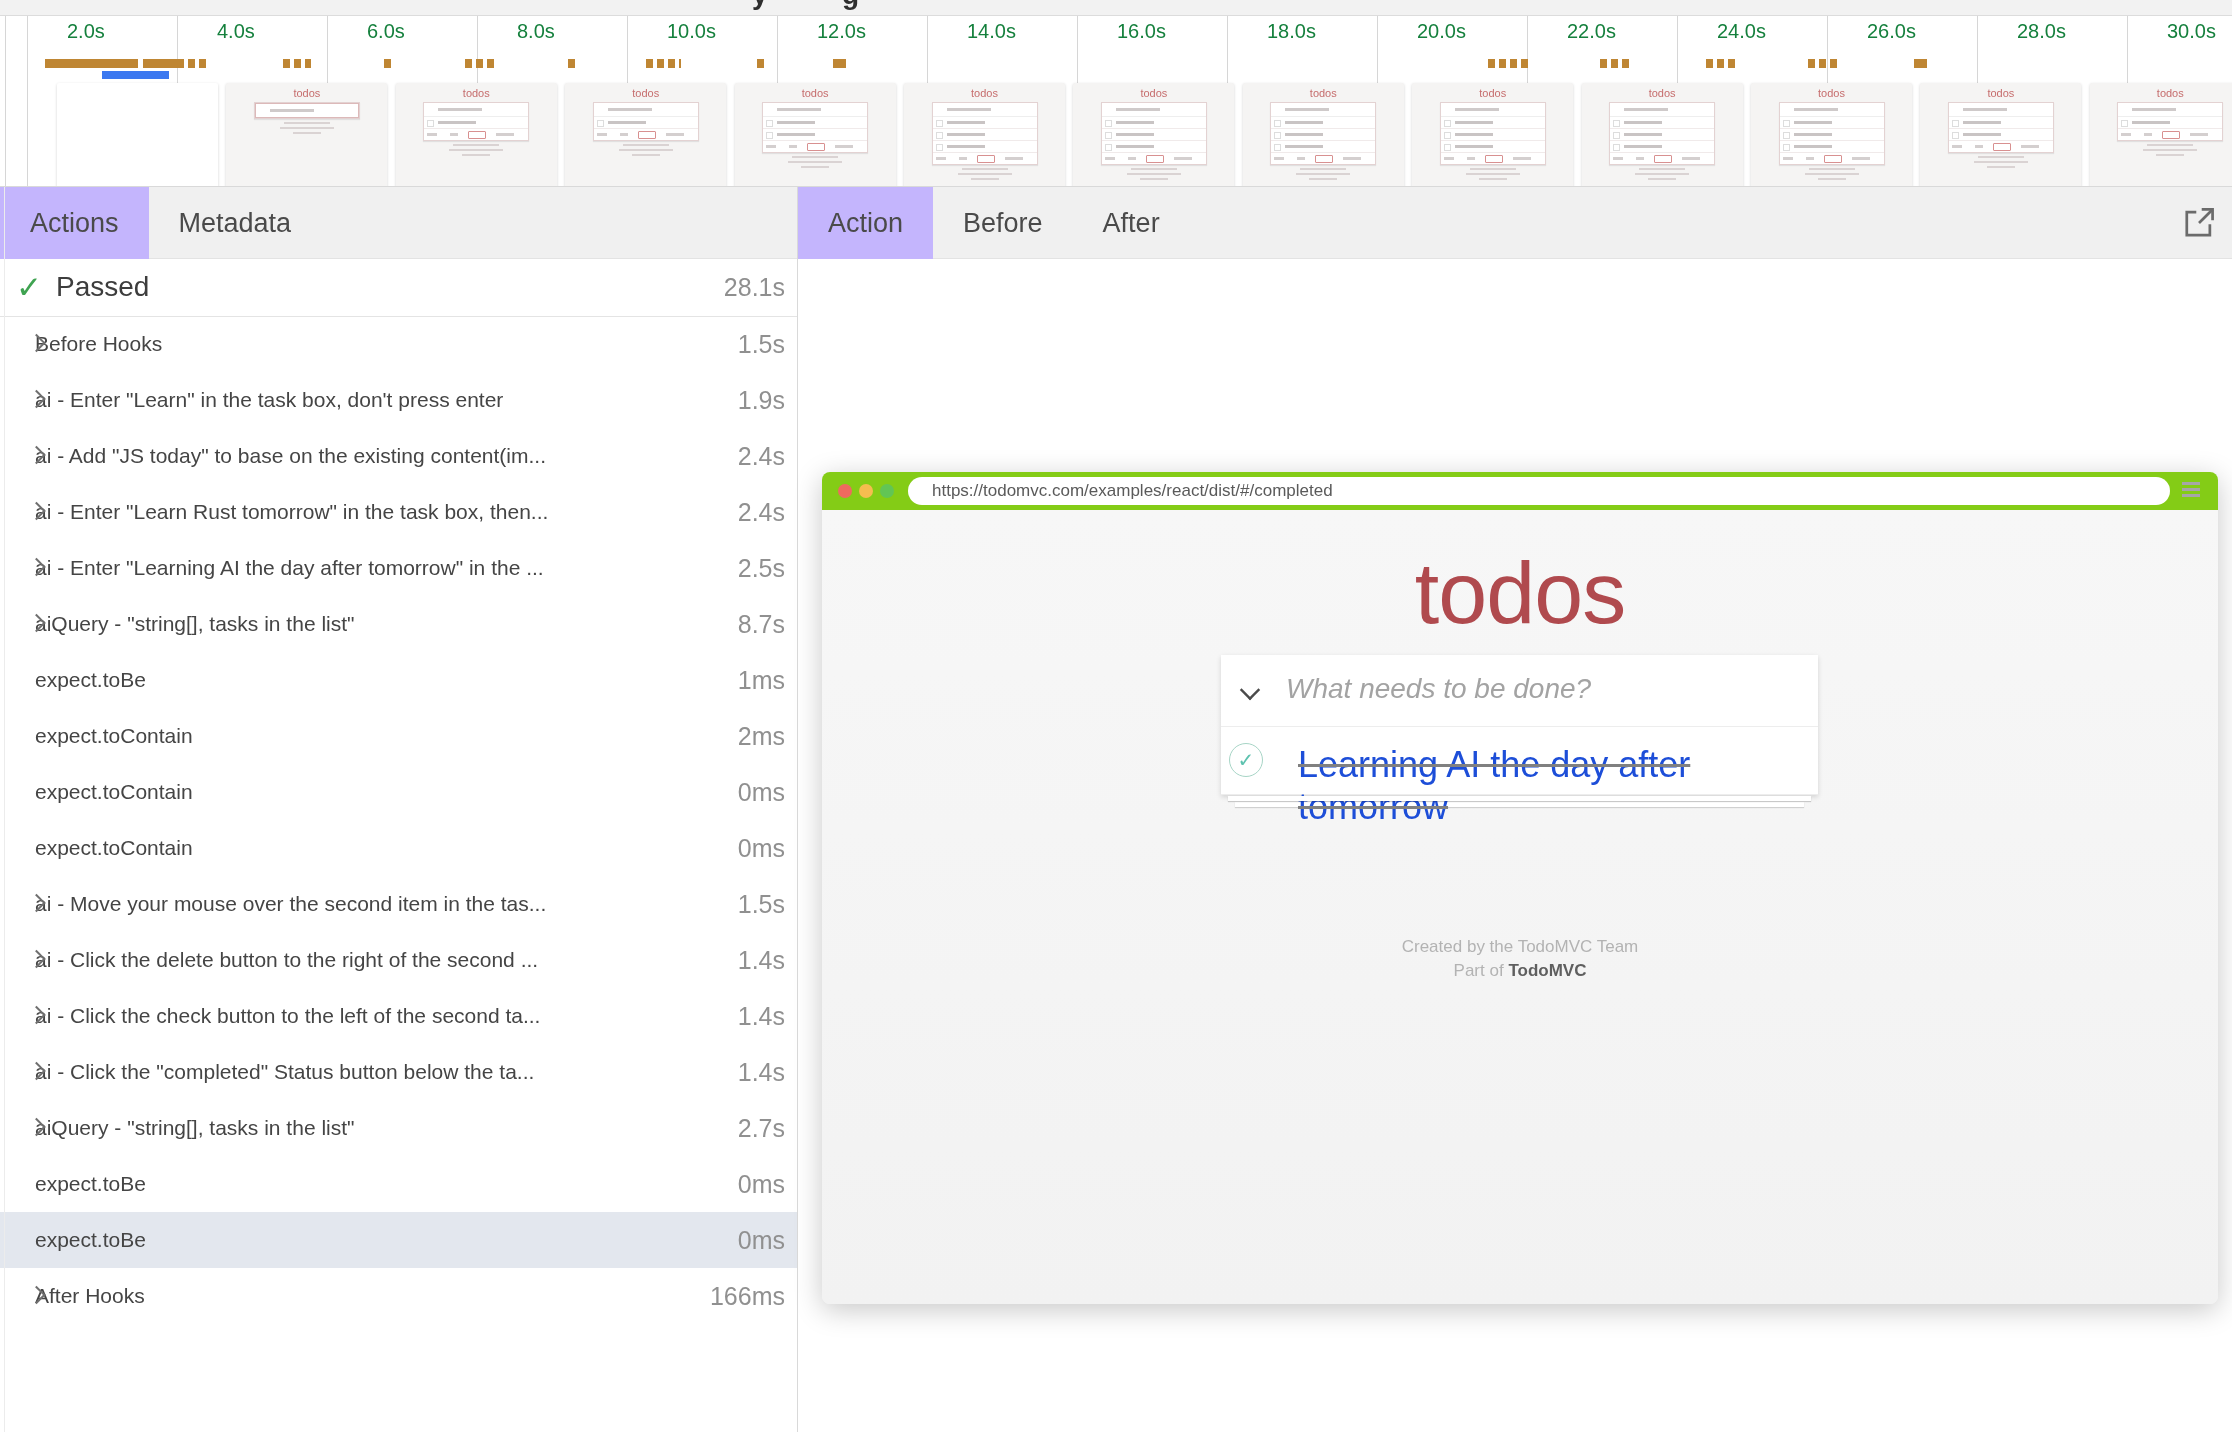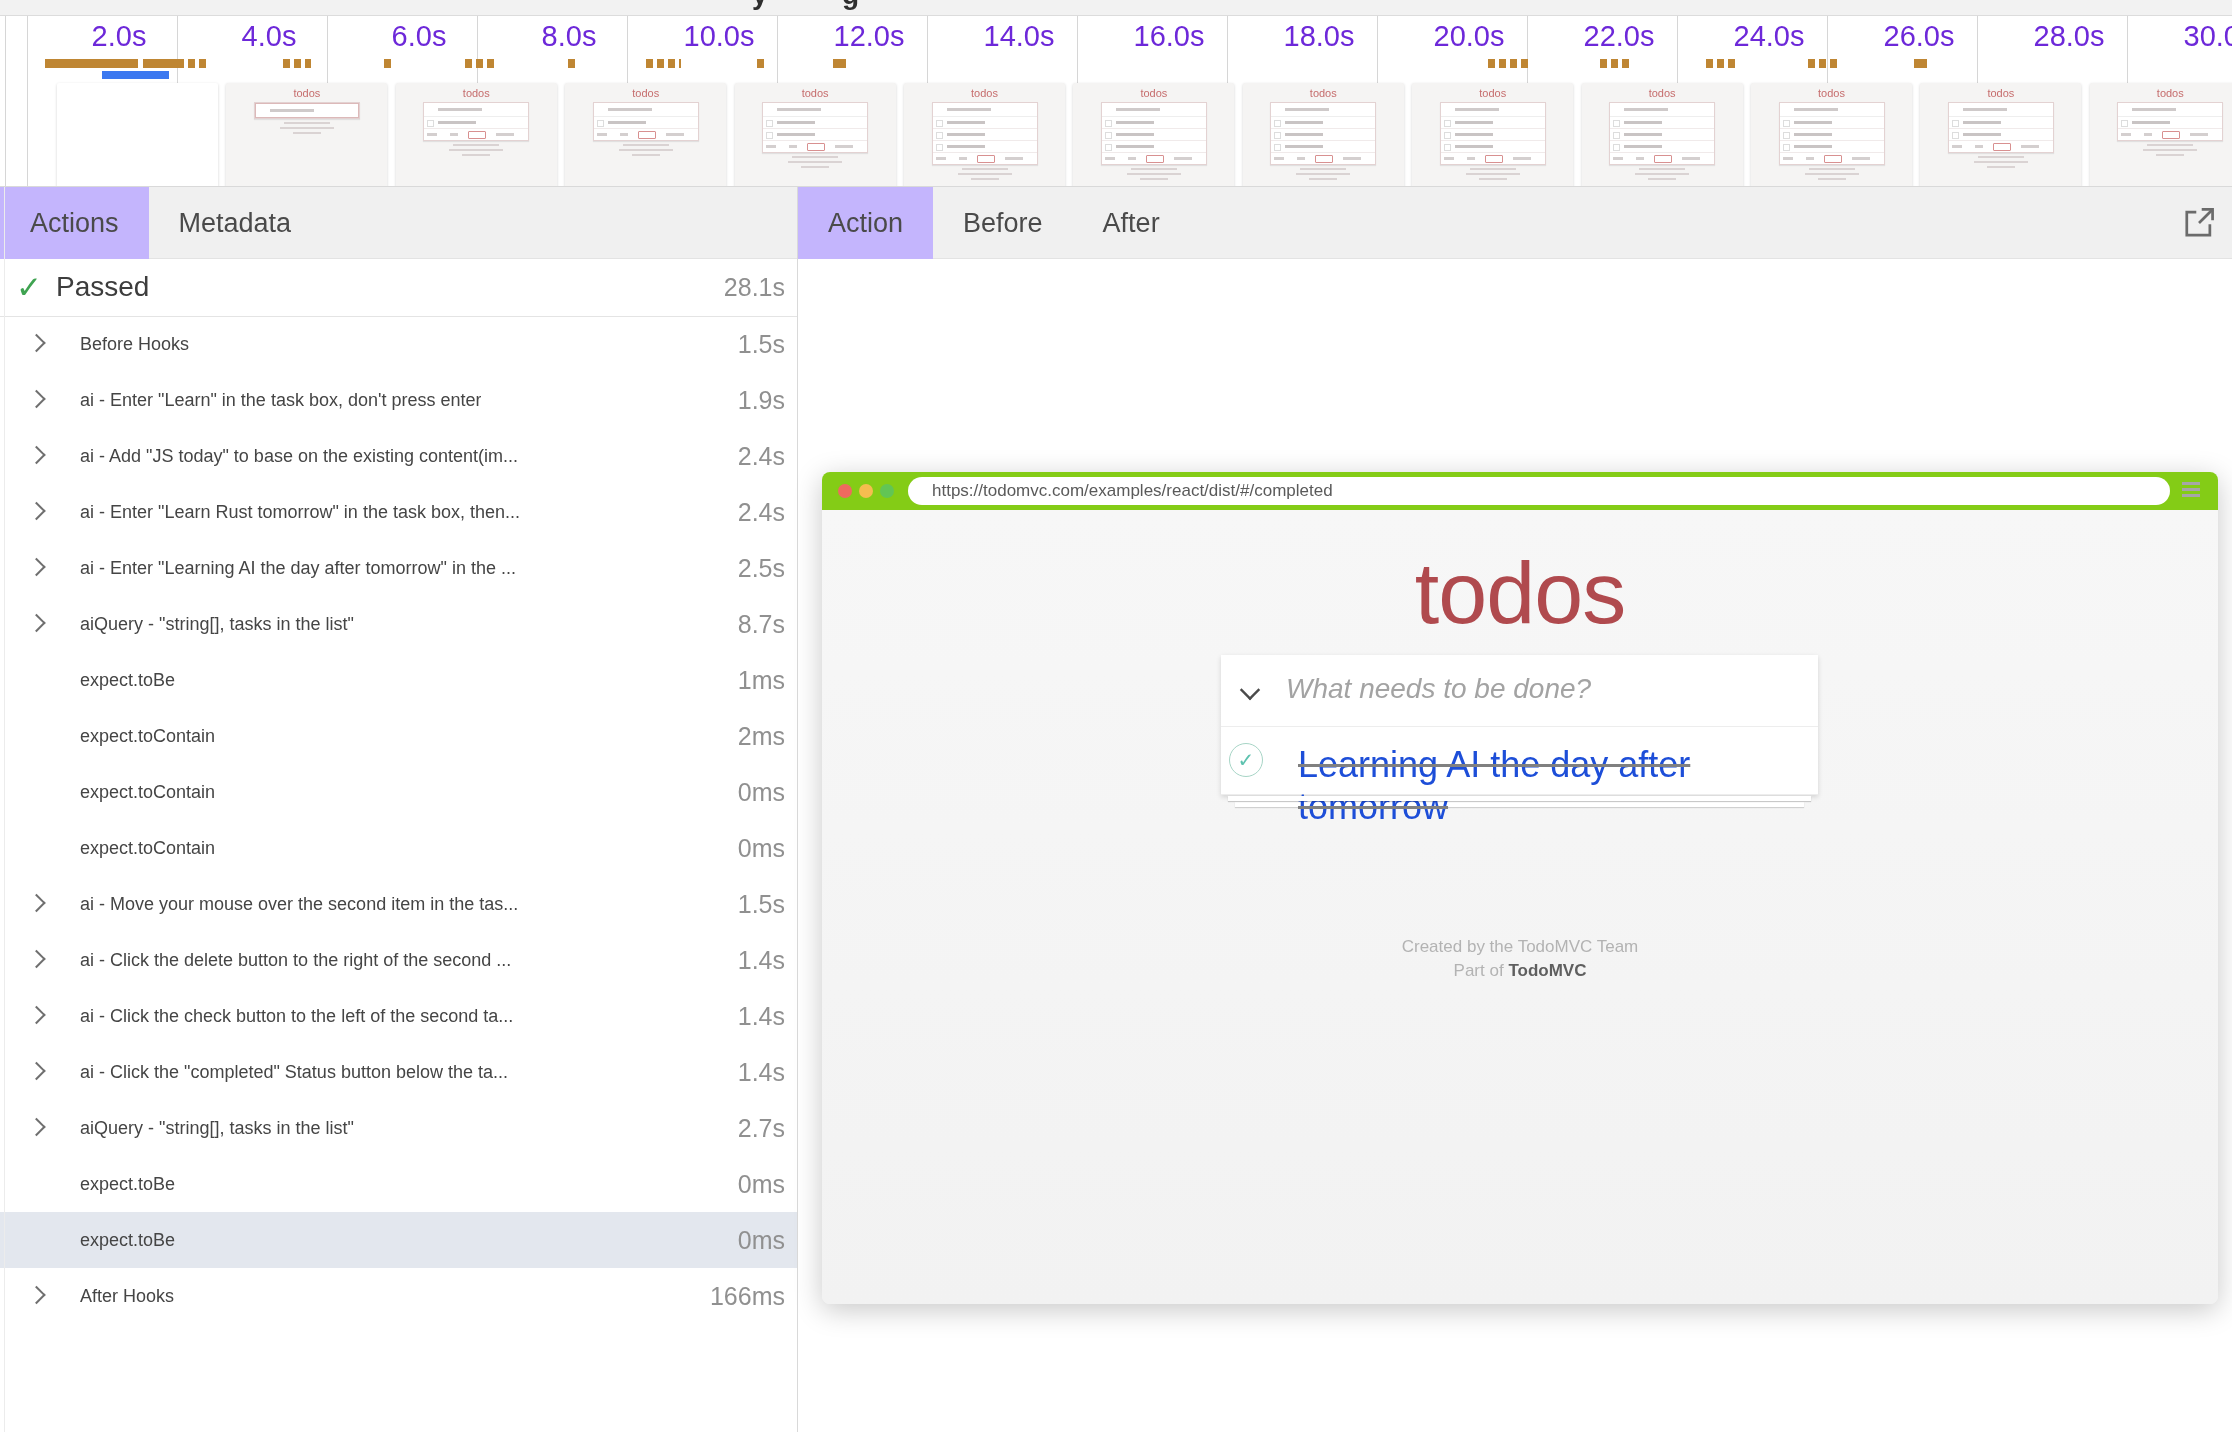--- a/index.html
+++ b/index.html
@@ -8,21 +8,21 @@
         -webkit-font-smoothing:antialiased;}
   
   #top-strip{position:absolute;left:0;top:0;width:2232px;height:15px;background:#f2f2f2;
              border-bottom:1px solid #dcdcdc;overflow:hidden;}
   #top-strip .frag{position:absolute;top:-21px;font-size:28px;font-weight:600;color:#2f2f2f;}
   #top-strip .f1{left:752px;} #top-strip .f2{left:842px;} #top-strip .f3{left:880px;font-size:20px;color:#777;}
   
   #timeline{position:absolute;left:0;top:16px;width:2232px;height:170px;background:#fff;
             border-bottom:1px solid #d9d9d9;overflow:hidden;}
   .gridline{position:absolute;top:0;bottom:0;width:1px;background:#d6d6d6;}
-  .t-label{position:absolute;top:4px;width:104px;text-align:center;font-size:29px;color:#6d28d9;}
+  .t-label{position:absolute;top:4px;width:104px;text-align:left;font-size:20px;color:#15803d;}
   .marker{position:absolute;top:43px;height:9px;background:#bf8633;}
   .marker.dashed{background:repeating-linear-gradient(90deg,#bf8633 0 7px,transparent 7px 11px);}
   .marker.blue{top:55px;height:8px;background:#3b78f0;}
   .thumb{position:absolute;top:67px;width:161px;height:106px;background:#f5f4f3;
          box-shadow:0 1px 3px rgba(0,0,0,.18);border-radius:2px;overflow:hidden;}
   .thumb.blank{background:#fff;}
   .thumb .mini-title{display:block;text-align:center;font-size:11px;color:#c66d6d;margin-top:4px;line-height:12px;}
   .thumb .mini-card{position:relative;margin:3px auto 0;width:104px;background:#fff;
                     border:1px solid #e3d2d2;box-shadow:0 1px 1px rgba(0,0,0,.08);}
   .thumb .mini-input{height:13px;border-bottom:1px solid #eee;position:relative;}
@@ -46,21 +46,21 @@
   #status-row{position:absolute;top:71px;left:0;right:0;height:58px;display:flex;align-items:center;
               border-bottom:1px solid #e4e4e4;}
   #status-check{margin-left:16px;font-size:31px;color:#3fa351;line-height:1;}
   #status-label{margin-left:14px;font-size:28px;color:#3d3d3d;}
   #status-dur{margin-left:auto;margin-right:12px;font-size:25px;color:#8f8f8f;}
   #action-list{position:absolute;top:129px;left:0;right:0;bottom:0;overflow:hidden;}
   .arow{position:relative;height:56px;display:flex;align-items:center;}
   .arow.selected{background:#e3e7ee;}
   .chev{position:absolute;left:30px;top:50%;width:11px;height:11px;border-top:2px solid #6f6f6f;
         border-right:2px solid #6f6f6f;transform:translateY(-58%) rotate(45deg);}
-  .arow .lbl{margin-left:80px;margin-right:96px;font-size:18px;color:#454545;white-space:nowrap;overflow:hidden;}
+  .arow .lbl{margin-left:35px;margin-right:96px;font-size:21px;color:#454545;white-space:nowrap;overflow:hidden;}
   .arow .dur{position:absolute;right:12px;font-size:25px;color:#909090;}
   #right-panel{position:absolute;left:798px;top:187px;width:1434px;height:1245px;background:#fff;}
   #expand-icon{position:absolute;right:14px;top:17px;width:38px;height:38px;}
   
   #bwin{position:absolute;left:24px;top:285px;width:1396px;height:832px;border-radius:8px;
         background:#f5f5f5;box-shadow:0 6px 28px rgba(0,0,0,.22);overflow:hidden;}
   #btoolbar{position:absolute;left:0;top:0;right:0;height:38px;background:#84cc16;}
   .light{position:absolute;top:12px;width:14px;height:14px;border-radius:50%;}
   .l-red{left:16px;background:#ee6a5f;} .l-yellow{left:37px;background:#f5bd4f;} .l-green{left:58px;background:#62c554;}
   #urlbar{position:absolute;left:86px;top:5px;width:1262px;height:28px;background:#fff;border-radius:14px;

